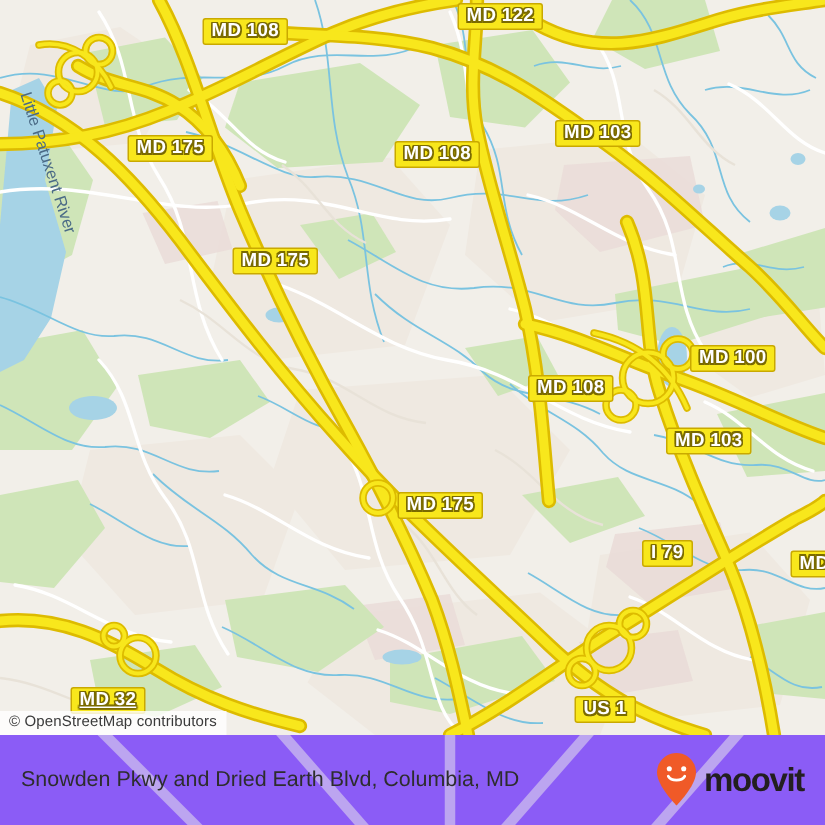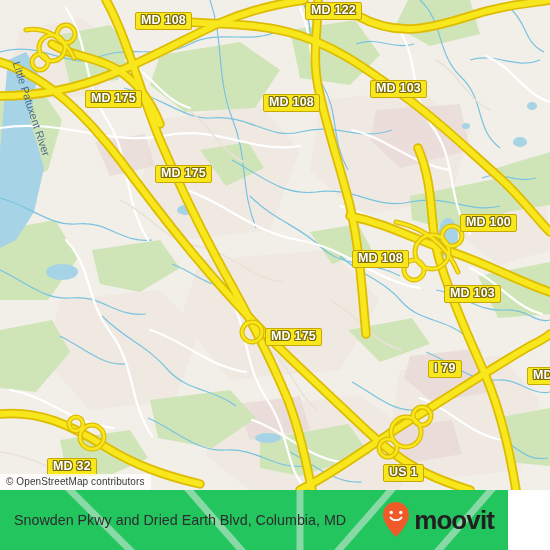--- a/index.html
+++ b/index.html
@@ -101,22 +101,22 @@
     width: 0; height: 0;
     border-left: 11px solid transparent;
     border-right: 11px solid transparent;
     border-top: 9px solid #ffffff;
   }
 
   
   .bottombar {
     position: absolute;
     left: 0; top: 490px;
-    width: 508px; height: 60px;
-    background: #22c55e;
+    width: 550px; height: 60px;
+    background: #8b5cf6;
     display: flex;
     align-items: center;
     justify-content: space-between;
     padding: 0 10px 0 14px;
     overflow: hidden;
   }
   .bottombar-watermark {
     position: absolute;
     left: 0; top: 0; width: 550px; height: 60px;
     opacity: 0.5;
@@ -132,21 +132,21 @@
   }
   .brand {
     position: relative;
     z-index: 2;
     display: flex;
     align-items: center;
     gap: 3px;
     padding-right: 4px;
   }
   .brand-word {
-    font-size: 26px;
+    font-size: 22px;
     font-weight: bold;
     color: #231f20;
     letter-spacing: -0.9px;
     line-height: 30px;
   }
 </style>
 </head>
 <body>
 
 <div id="app">
@@ -347,27 +347,27 @@
     </svg>
 
     <div class="river-label" style="left:22px; top:60px; transform: rotate(72deg);">Little Patuxent River</div>
 
     <div class="shield" style="left:135px; top:12px;">MD 108</div>
     <div class="shield" style="left:305px; top:2px;">MD 122</div>
     <div class="shield" style="left:85px;  top:90px;">MD 175</div>
     <div class="shield" style="left:263px; top:94px;">MD 108</div>
     <div class="shield" style="left:370px; top:80px;">MD 103</div>
     <div class="shield" style="left:155px; top:165px;">MD 175</div>
-    <div class="shield" style="left:460px; top:214px;">MD 100</div>
+    <div class="shield" style="left:460px; top:230px;">MD 100</div>
     <div class="shield" style="left:352px; top:250px;">MD 108</div>
     <div class="shield" style="left:444px; top:285px;">MD 103</div>
     <div class="shield" style="left:265px; top:328px;">MD 175</div>
     <div class="shield" style="left:428px; top:360px;">I 79</div>
     <div class="shield" style="left:527px; top:367px;">MD 1</div>
-    <div class="shield" style="left:47px;  top:458px;">MD 32</div>
+    <div class="shield" style="left:47px;  top:458px;text-decoration:underline;">MD 32</div>
     <div class="shield" style="left:383px; top:464px;">US 1</div>
 
     <div class="attribution">© OpenStreetMap contributors</div>
 
   </div>
 
   <div class="bottombar">
 
     <svg class="bottombar-watermark" width="550" height="60" viewBox="0 0 550 60">
       <g stroke="#ededeb" fill="none" stroke-width="7">

